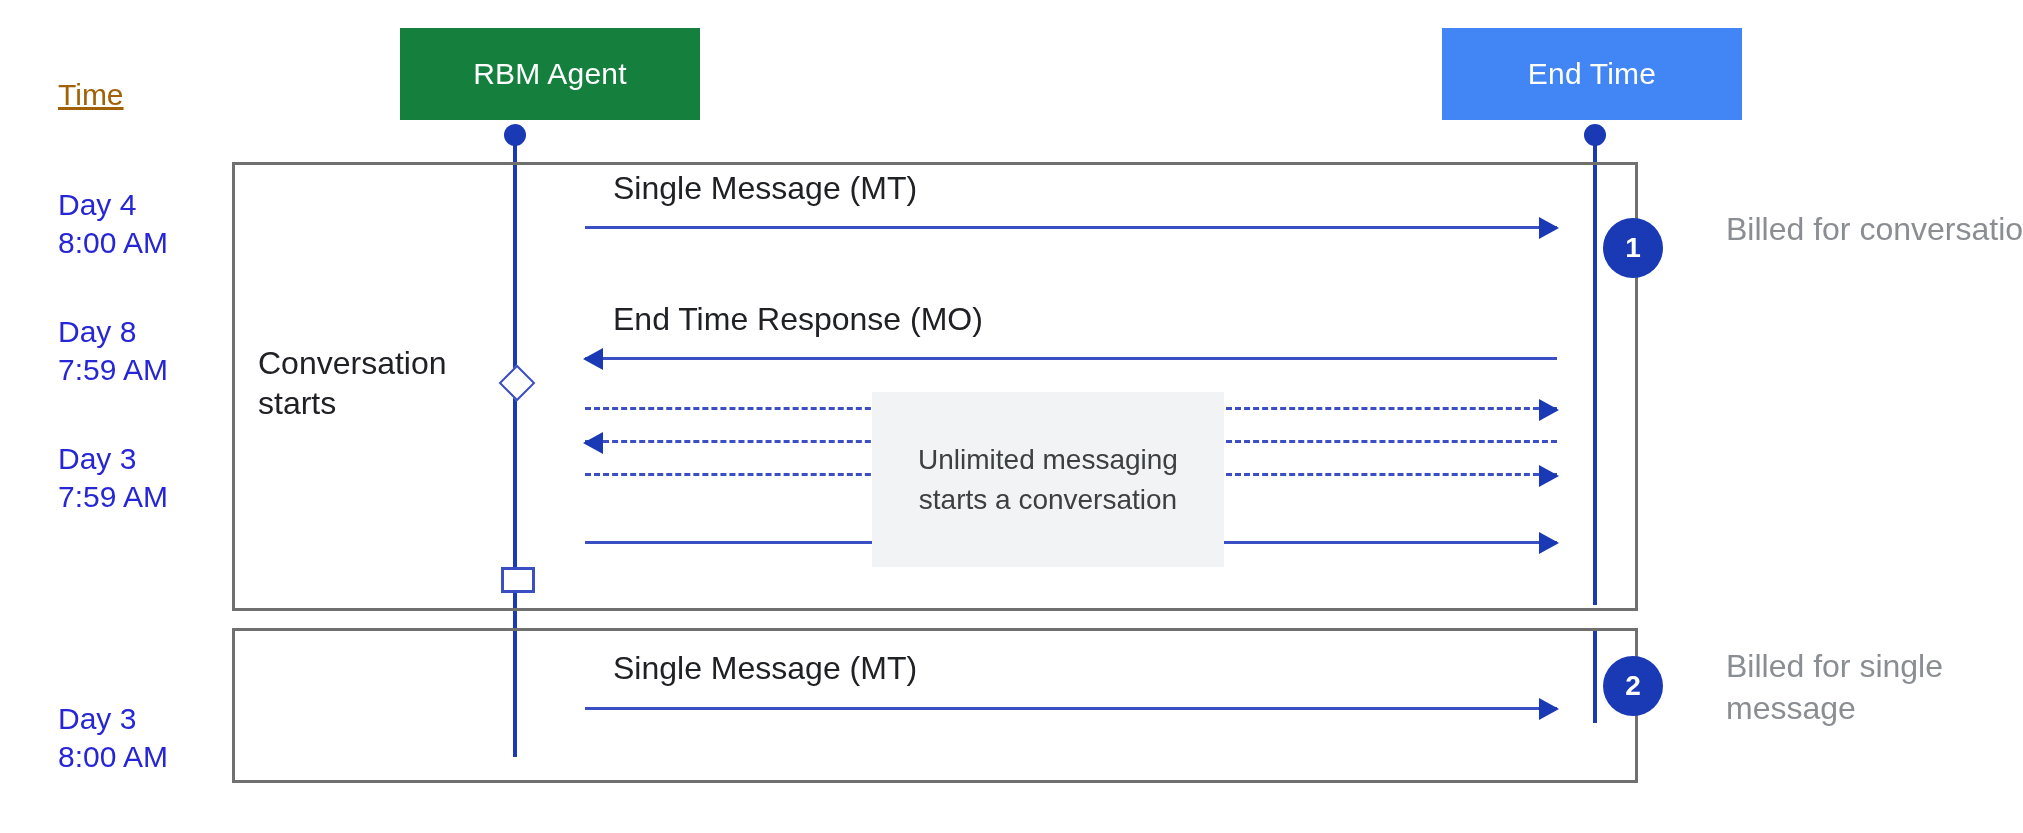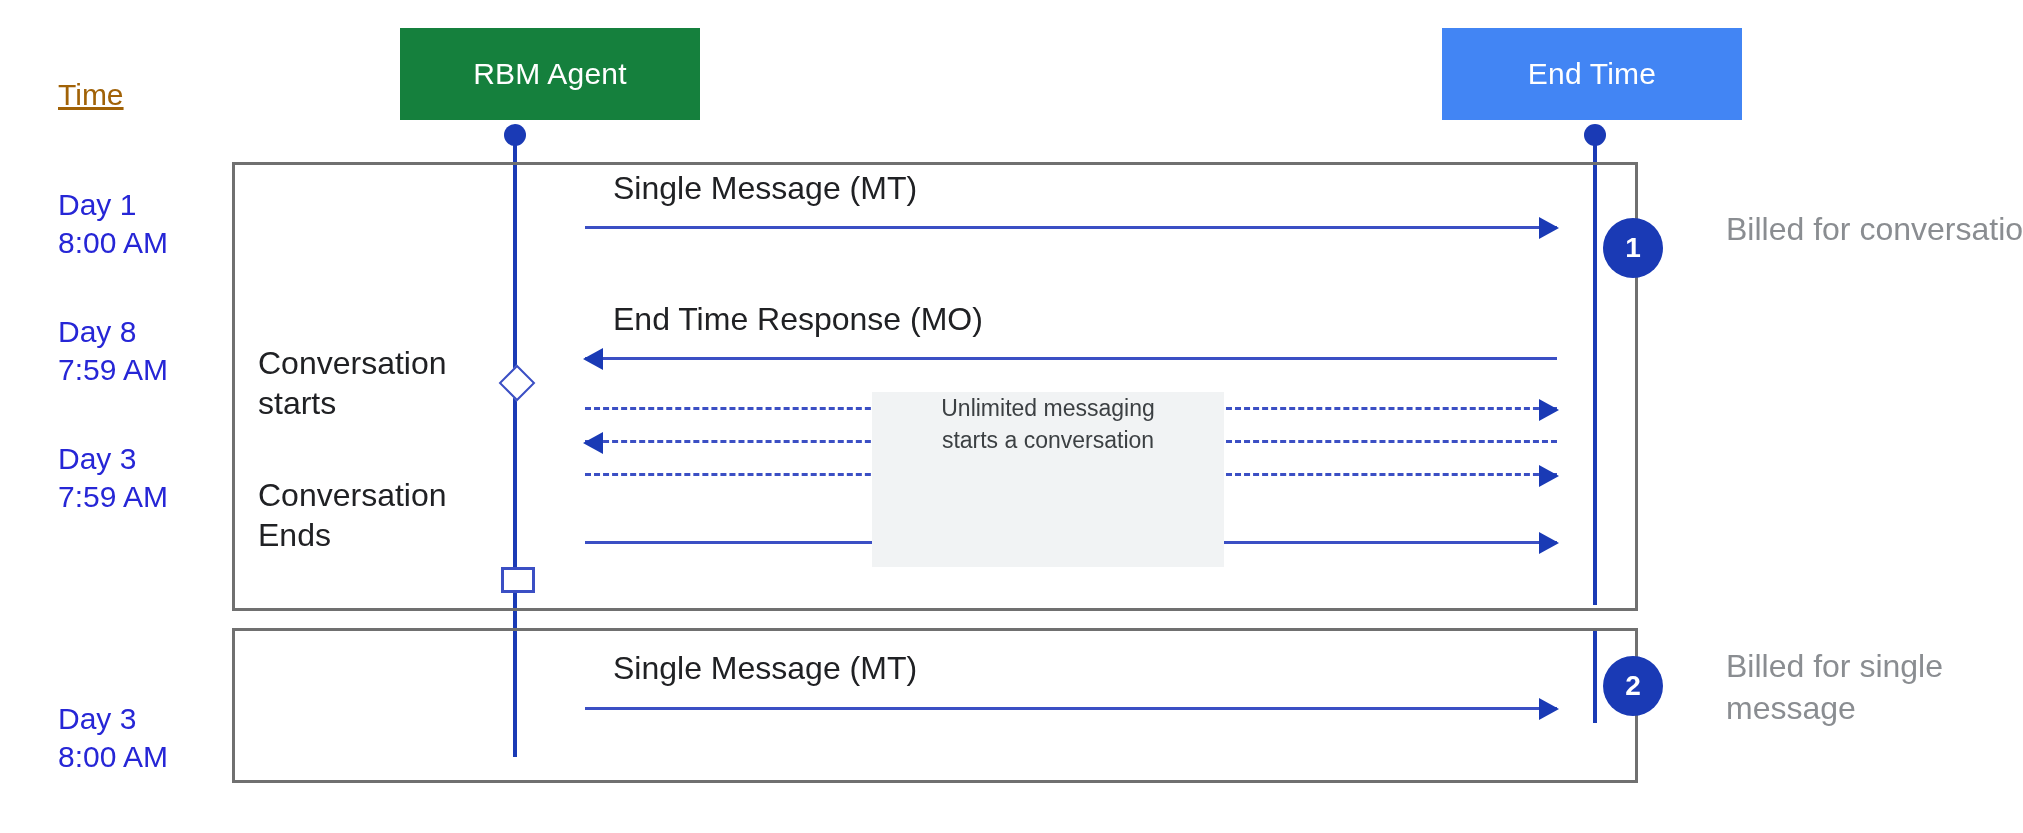--- a/index.html
+++ b/index.html
@@ -73,22 +73,22 @@
   .a-d2{left:585px;top:440px;width:972px;}
   .a-d3{left:585px;top:473px;width:972px;}
   
   .a-last{left:585px;top:541px;width:972px;}
   
   .a-mt2{left:585px;top:707px;width:972px;}
   .l-mt2{left:596px;top:650px;}
 
   
   .note{position:absolute;left:872px;top:392px;width:352px;height:175px;
-        background:#f1f3f4;display:flex;justify-content:center;
-        text-align:center;font-size:23px;color:#3c4043;line-height:1.4;}
+        background:#f1f3f4;display:flex;align-items:center;justify-content:center;
+        text-align:center;font-size:28px;color:#3c4043;line-height:1.4;}
 
   
   .badge{position:absolute;width:60px;height:60px;border-radius:50%;
          background:#1a3ab5;color:#ffffff;font-size:28px;font-weight:bold;
          display:flex;align-items:center;justify-content:center;}
   .badge-1{left:1603px;top:218px;}
   .badge-2{left:1603px;top:656px;}
 
   .right-cap{position:absolute;font-size:32px;color:#8a8d91;line-height:1.32;width:330px;}
   .rc-1{left:1726px;top:208px;}
@@ -115,38 +115,37 @@
 
   <div class="marker-diamond"></div>
   <div class="marker-square"></div>
 
   <div class="group-box group-1"></div>
   <div class="group-box group-2"></div>
 
   <div class="time-head">Time</div>
 
   <div class="time-label time-1">
-    <div>Day 1</div>
+    <div>Day 4</div>
     <div>8:00 AM</div>
   </div>
   <div class="time-label time-2">
     <div>Day 8</div>
     <div>7:59 AM</div>
   </div>
   <div class="time-label time-3">
     <div>Day 3</div>
     <div>7:59 AM</div>
   </div>
   <div class="time-label time-4">
     <div>Day 3</div>
     <div>8:00 AM</div>
   </div>
 
   <div class="caption cap-conv-start">Conversation starts</div>
-  <div class="caption cap-conv-end">Conversation Ends</div>
 
   <div class="msg-label l-mt1">Single Message (MT)</div>
   <div class="arrow a-mt1">
     <span class="head right"></span>
   </div>
 
   <div class="msg-label l-mo">End Time Response (MO)</div>
   <div class="arrow a-mo">
     <span class="head left"></span>
   </div>

